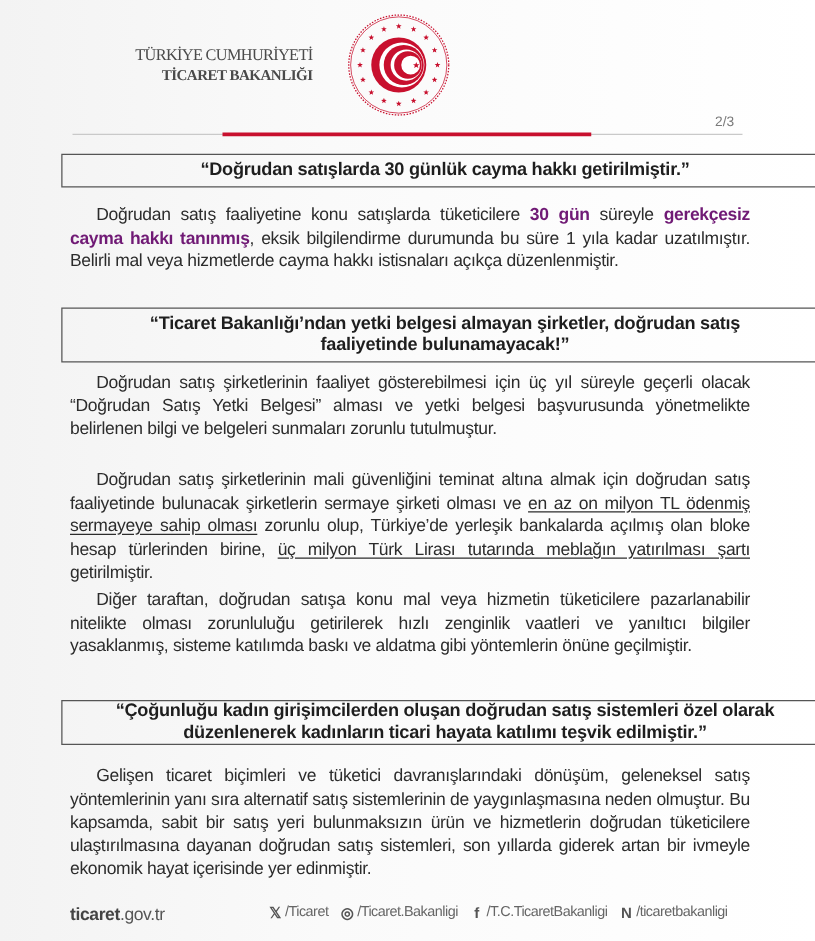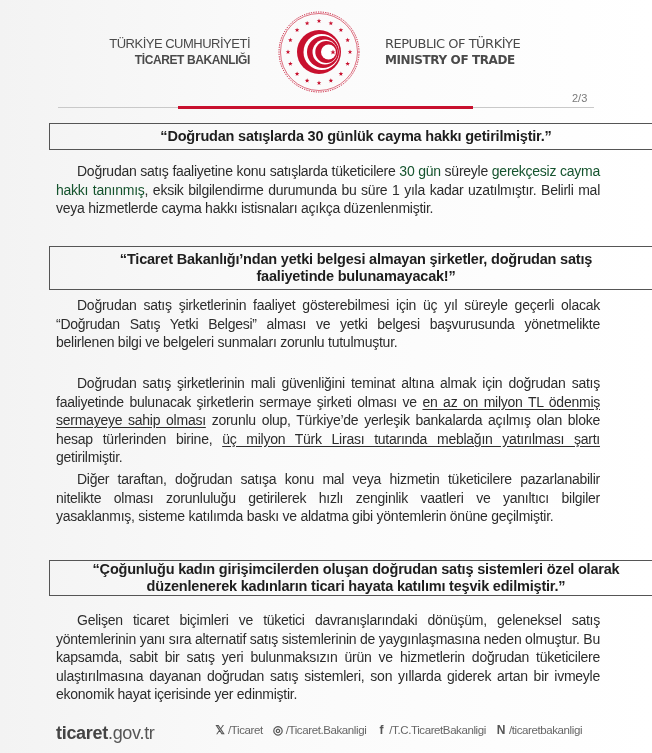--- a/index.html
+++ b/index.html
@@ -7,21 +7,21 @@
   body {
     background: linear-gradient(90deg, #f3f3f3 0%, #fafafa 40%, #ffffff 100%);
     font-family: "Liberation Sans", sans-serif;
     color: #2a2a2a;
     position: relative;
     overflow: hidden;
   }
   .header { position: absolute; top: 0; left: 0; width: 652px; height: 100px; }
   .hdr-left {
     position: absolute; right: 402px; top: 36px; text-align: right;
-    color: #4a4a4a; font-family: Liberation Sans, sans-serif;
+    color: #4a4a4a; font-family: Liberation Serif, serif;
   }
   .hdr-right {
     position: absolute; left: 385px; top: 36px; text-align: left;
     color: #4a4a4a; font-family: "DejaVu Sans", sans-serif;
   }
   .hdr-line1 { font-size: 13px; letter-spacing: -0.5px; line-height: 16px; }
   .hdr-line2 { font-size: 12px; font-weight: bold; letter-spacing: -0.4px; line-height: 17px; }
   .emblem { position: absolute; left: 277px; top: 10px; width: 84px; height: 84px; }
   .divider-grey { position: absolute; left: 58px; top: 107px; width: 536px; height: 1px; background: #c9c9c9; }
   .divider-red { position: absolute; left: 178px; top: 106px; width: 295px; height: 3px; background: #c8102e; }
@@ -32,25 +32,25 @@
     border: 1.5px solid #555; background: transparent;
     text-align: center; font-weight: bold; font-size: 14.5px; color: #1e1e1e;
     line-height: 17px; padding: 4px 10px;
     letter-spacing: -0.2px;
   }
   .para {
     position: absolute; left: 56px; width: 544px;
     font-size: 14px; line-height: 18.6px; color: #2c2c2c;
     text-align: justify; text-indent: 21px; letter-spacing: -0.25px;
   }
-  .para b { font-weight: normal; color: #14532d; }
+  .para b { font-weight: bold; color: #701a75; }
   .para u { text-decoration: underline; text-underline-offset: 2px; }
 
   .footer { position: absolute; left: 0; top: 720px; width: 652px; height: 24px; }
-  .site { position: absolute; left: 56px; top: 3px; font-size: 18px; color: #555; letter-spacing: -0.3px; }
+  .site { position: absolute; left: 56px; top: 3px; font-size: 14px; color: #555; letter-spacing: -0.3px; }
   .site b { font-weight: bold; color: #444; }
   .socials { position: absolute; left: 214px; top: 4px; display: flex; align-items: center; font-size: 11.5px; color: #666; letter-spacing: -0.4px; }
   .social { display: flex; align-items: center; margin-right: 9px; }
   .soc-icon { display: inline-block; width: 12px; height: 12px; margin-right: 2px; color: #555; font-weight: bold; font-size: 12px; line-height: 12px; text-align: center; }
 </style>
 </head>
 <body>
 
 <div class="header">
   <div class="hdr-left">
@@ -81,24 +81,20 @@
       </g>
     <circle cx="42" cy="42" r="22" fill="#c8102e"></circle>
     <circle cx="44.5" cy="42" r="18" fill="#fff"></circle>
     <circle cx="46" cy="42" r="16" fill="#c8102e"></circle>
     <circle cx="48" cy="42" r="12.5" fill="#fff"></circle>
     <circle cx="49.3" cy="42" r="11" fill="#c8102e"></circle>
     <circle cx="51.5" cy="42" r="7.5" fill="#fff"></circle>
     <polygon points="56,39.6 56.7,41.4 58.6,41.4 57.1,42.6 57.7,44.4 56,43.3 54.3,44.4 54.9,42.6 53.4,41.4 55.3,41.4" fill="#c8102e"></polygon>
   </svg>
 
-  <div class="hdr-right">
-    <div class="hdr-line1">REPUBLIC OF TÜRKİYE</div>
-    <div class="hdr-line2">MINISTRY OF TRADE</div>
-  </div>
 
   <div class="page-num">2/3</div>
   <div class="divider-grey"></div>
   <div class="divider-red"></div>
 </div>
 
 <div class="qbox" style="top:123px;">“Doğrudan satışlarda 30 günlük cayma hakkı getirilmiştir.”</div>
 <p class="para" style="top:162px;"><span>Doğrudan satış faaliyetine konu satışlarda tüketicilere </span><b>30 gün</b><span> süreyle </span><b>gerekçesiz cayma hakkı tanınmış</b><span>, eksik bilgilendirme durumunda bu süre 1 yıla kadar uzatılmıştır. Belirli mal veya hizmetlerde cayma hakkı istisnaları açıkça düzenlenmiştir.</span></p>
 
 <div class="qbox" style="top:246px; padding:4px 40px;">“Ticaret Bakanlığı’ndan yetki belgesi almayan şirketler, doğrudan satış faaliyetinde bulunamayacak!”</div>

